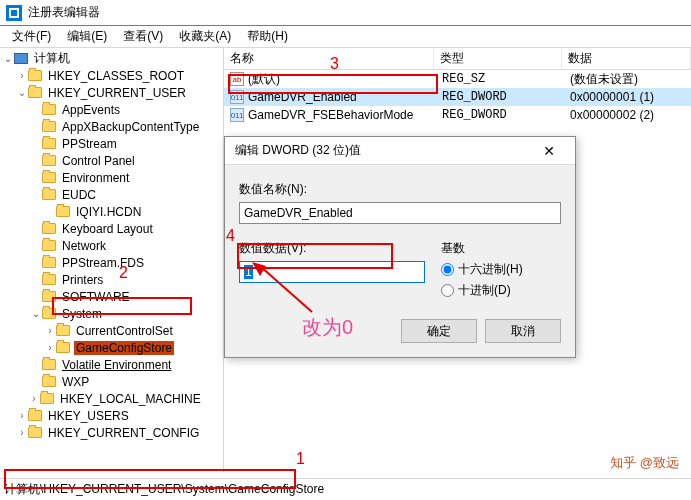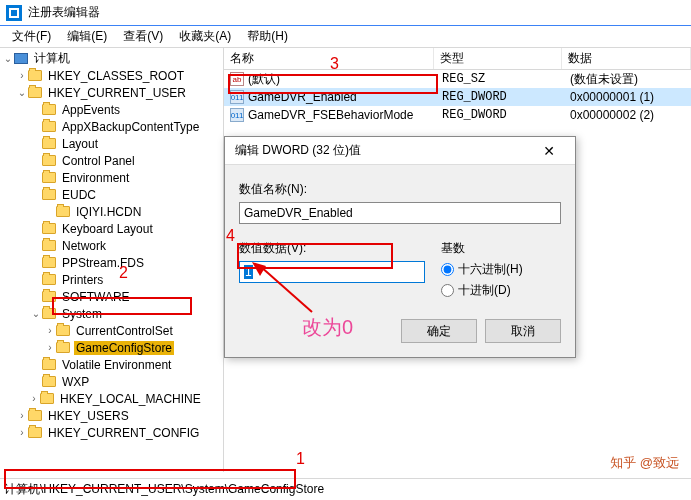--- a/index.html
+++ b/index.html
@@ -14,21 +14,21 @@
 .tree-pane { width: 224px; border-right: 1px solid #d8d8d8; overflow: auto; padding: 2px 0; }
 .tree-node { display: flex; align-items: center; height: 17px; white-space: nowrap; cursor: default; }
 .caret { width: 12px; text-align: center; color: #666; font-size: 10px; }
 .caret.open::before { content: "⌄"; }
 .caret.closed::before { content: "›"; }
 .caret.none::before { content: ""; }
 .folder { width: 14px; height: 11px; background: #ffd868; border: 1px solid #d9a429; margin-right: 4px; border-radius: 1px; position: relative; }
 .folder::before { content: ""; position: absolute; top: -3px; left: 0; width: 5px; height: 2px; background: #ffd868; border: 1px solid #d9a429; border-bottom: none; }
 .pc-icon { width: 14px; height: 11px; background: #4a90d9; border: 1px solid #2b5f9e; margin-right: 4px; }
 .tree-label { padding: 0 2px; }
-.tree-node.selected .tree-label { background: #eab308; }
+.tree-node.selected .tree-label { background: #c2410c; }
 .list-pane { flex: 1; overflow: auto; }
 .list-header { display: flex; height: 22px; border-bottom: 1px solid #d8d8d8; align-items: center; }
 .col { padding: 0 6px; border-right: 1px solid #e8e8e8; height: 100%; display: flex; align-items: center; }
 .col-name { width: 210px; }
 .col-type { width: 128px; }
 .col-data { flex: 1; }
 .list-row { display: flex; height: 18px; align-items: center; cursor: default; }
 .list-row.selected { background: #cce8ff; }
 .val-icon { width: 14px; height: 14px; margin: 0 4px 0 6px; border: 1px solid #888; font-size: 8px; display: flex; align-items: center; justify-content: center; }
 .val-icon.sz { color: #b00; border-color: #b88; }
@@ -102,21 +102,21 @@
           <span class="tree-label">AppEvents</span>
         </div>
         <div class="tree-node" style="padding-left: 30px;">
           <span class="caret none"></span>
           <span class="folder"></span>
           <span class="tree-label">AppXBackupContentType</span>
         </div>
         <div class="tree-node" style="padding-left: 30px;">
           <span class="caret none"></span>
           <span class="folder"></span>
-          <span class="tree-label">Layout</span>
+          <span class="tree-label">PPStream</span>
         </div>
         <div class="tree-node" style="padding-left: 30px;">
           <span class="caret none"></span>
           <span class="folder"></span>
           <span class="tree-label">Control Panel</span>
         </div>
         <div class="tree-node" style="padding-left: 30px;">
           <span class="caret none"></span>
           <span class="folder"></span>
           <span class="tree-label">Environment</span>
@@ -166,21 +166,21 @@
       <span class="caret closed"></span>
       <span class="folder"></span>
       <span class="tree-label">CurrentControlSet</span>
     </div>
     <div class="tree-node selected" style="padding-left:44px">
       <span class="caret closed"></span>
       <span class="folder"></span>
       <span class="tree-label">GameConfigStore</span>
     </div>
     <div id="hkcu-tail">
-        <div class="tree-node" style="padding-left: 30px;">
+        <div class="tree-node" style="padding-left: 30px; text-decoration: underline;">
           <span class="caret none"></span>
           <span class="folder"></span>
           <span class="tree-label">Volatile Environment</span>
         </div>
         <div class="tree-node" style="padding-left: 30px;">
           <span class="caret none"></span>
           <span class="folder"></span>
           <span class="tree-label">WXP</span>
         </div>
       </div>

